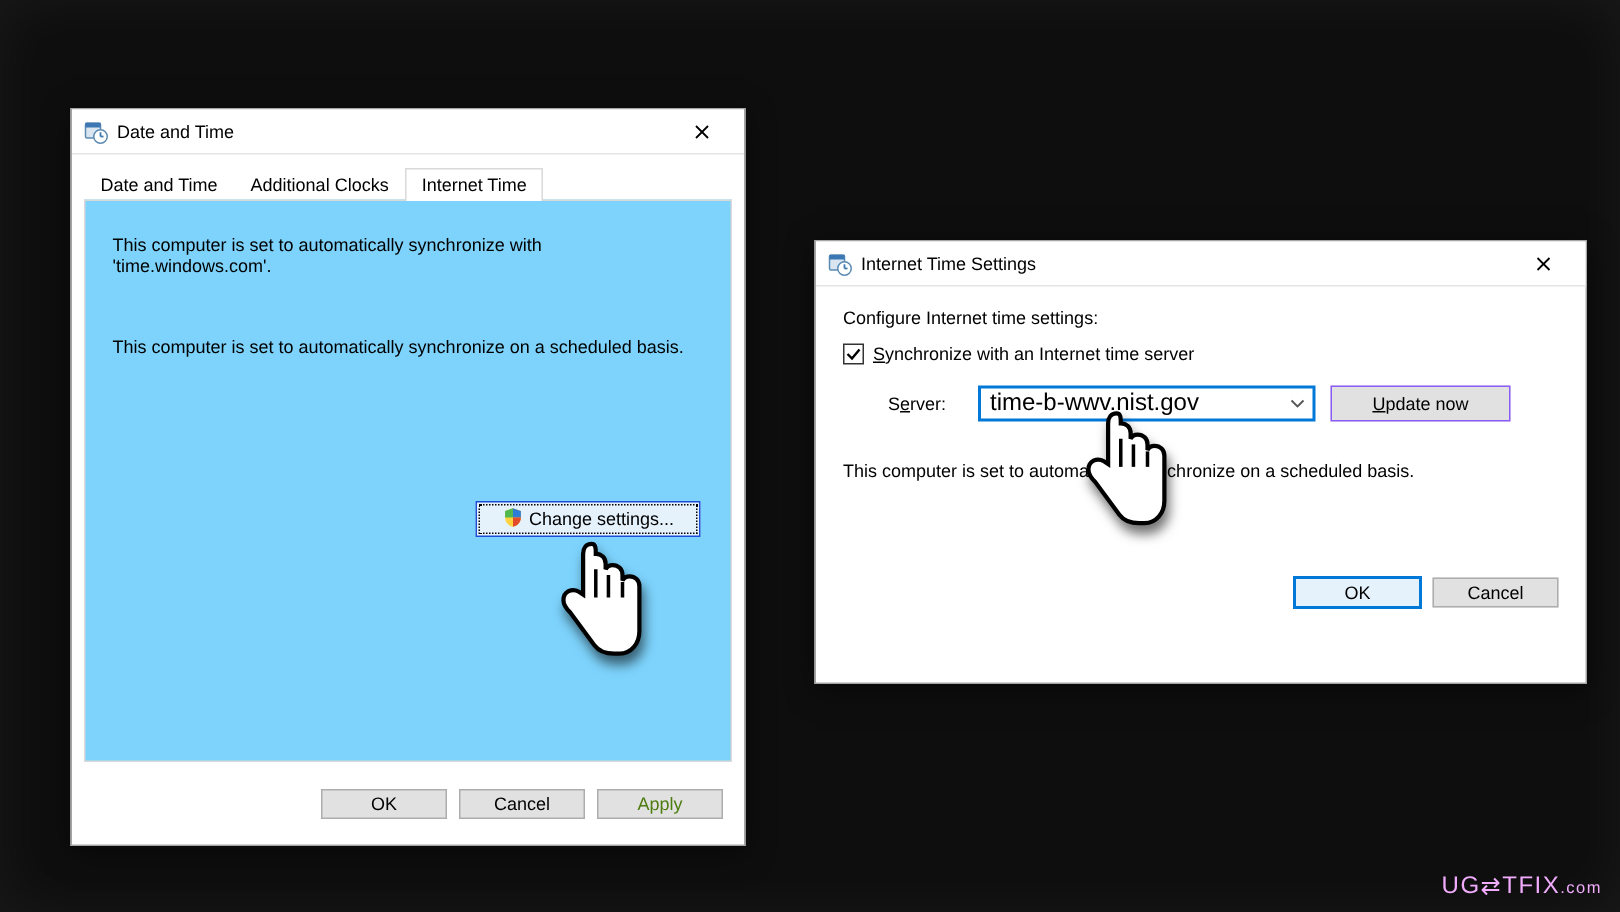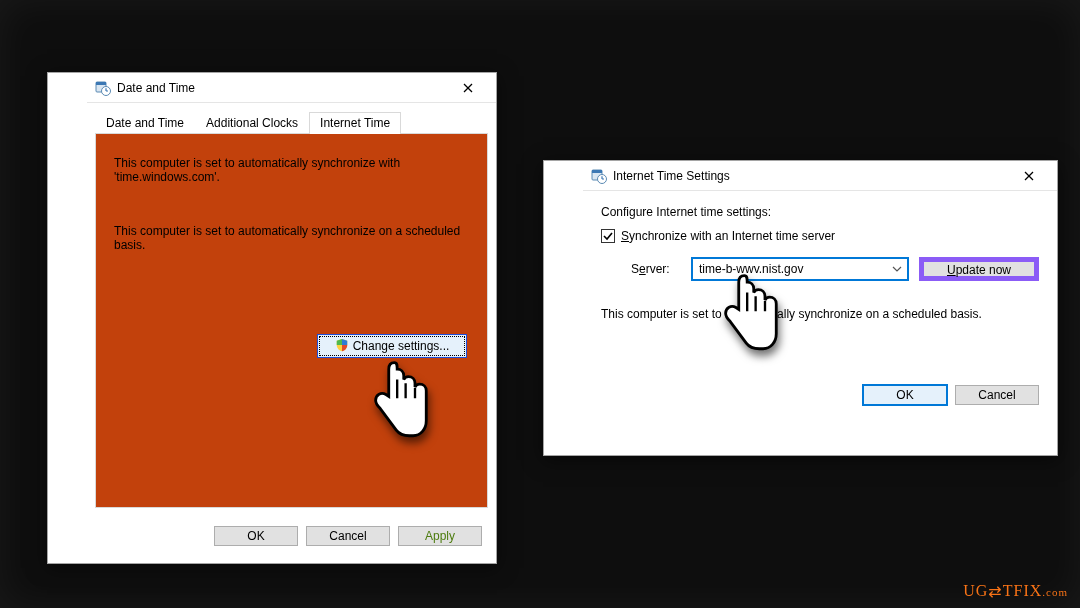--- a/index.html
+++ b/index.html
@@ -20,21 +20,20 @@
     background: #0e0e0e;
     box-shadow: inset 0 0 40px rgba(255,255,255,0.05);
   }
 
   
   .dialog {
     position: absolute;
     background: #fff;
     border: 1px solid #a5a5a5;
     box-shadow: 0 4px 18px rgba(0,0,0,0.5);
-    padding-left: 39px;
   }
   .titlebar {
     height: 30px;
     display: flex;
     align-items: center;
     padding: 0 8px;
     background: #fff;
     border-bottom: 1px solid #e5e5e5;
   }
   .titlebar .title-icon {
@@ -67,21 +66,21 @@
     top: 1px;
   }
   .tab.active {
     border-color: #d9d9d9;
     background: #fff;
     z-index: 2;
   }
   .tab-body {
     margin: 0 8px 8px 8px;
     border: 1px solid #d9d9d9;
-    background: #c2410c;
+    background: #7dd3fc;
     height: 375px;
     padding: 16px 18px;
     position: relative;
   }
   .btnrow {
     display: flex;
     justify-content: flex-end;
     gap: 8px;
     padding: 10px 14px 14px 0;
   }
@@ -145,51 +144,51 @@
     margin-left: 30px;
   }
   .server-row .lbl { min-width: 50px; }
   .combo {
     border: 2px solid #0078d7;
     height: 24px;
     width: 225px;
     display: flex; align-items: center;
     background: #fff;
   }
-  .combo .val { flex: 1; padding: 0 6px; font-size: 12px; }
+  .combo .val { flex: 1; padding: 0 6px; font-size: 16px; }
   .combo .chev {
     width: 20px; height: 100%;
     display: flex; align-items: center; justify-content: center;
     color: #555;
   }
   .update-btn {
     min-width: 120px; height: 24px;
-    border: 5px solid #8b5cf6; background: #e1e1e1;
+    border: 1px solid #8b5cf6; background: #e1e1e1;
     font: inherit; cursor: pointer;
   }
   .sched { margin: 26px 0 0 0; }
   #dlg2 .btnrow { padding: 50px 18px 16px 0; }
 
   
   .hand {
     position: absolute;
     width: 60px;
     pointer-events: none;
     filter: drop-shadow(2px 6px 4px rgba(0,0,0,0.55));
   }
 
   
   .watermark {
     position: absolute;
     right: 12px; bottom: 8px;
-    color: #f97316;
+    color: #f0abfc;
     font-size: 16px;
     letter-spacing: 1px;
     font-weight: 500;
-    font-family: Liberation Serif, serif;
+    font-family: Liberation Sans, sans-serif;
     text-align: right;
   }
 
   .u { text-decoration: underline; }
 
   
   .dateicon rect.cal { fill:#d9e6f2; stroke:#5b8ab3; stroke-width:1; }
   .dateicon rect.top { fill:#3c78b4; }
   .dateicon circle { fill:#fff; stroke:#5b8ab3; }
   .dateicon line { stroke:#3c78b4; stroke-width:1.2; }

